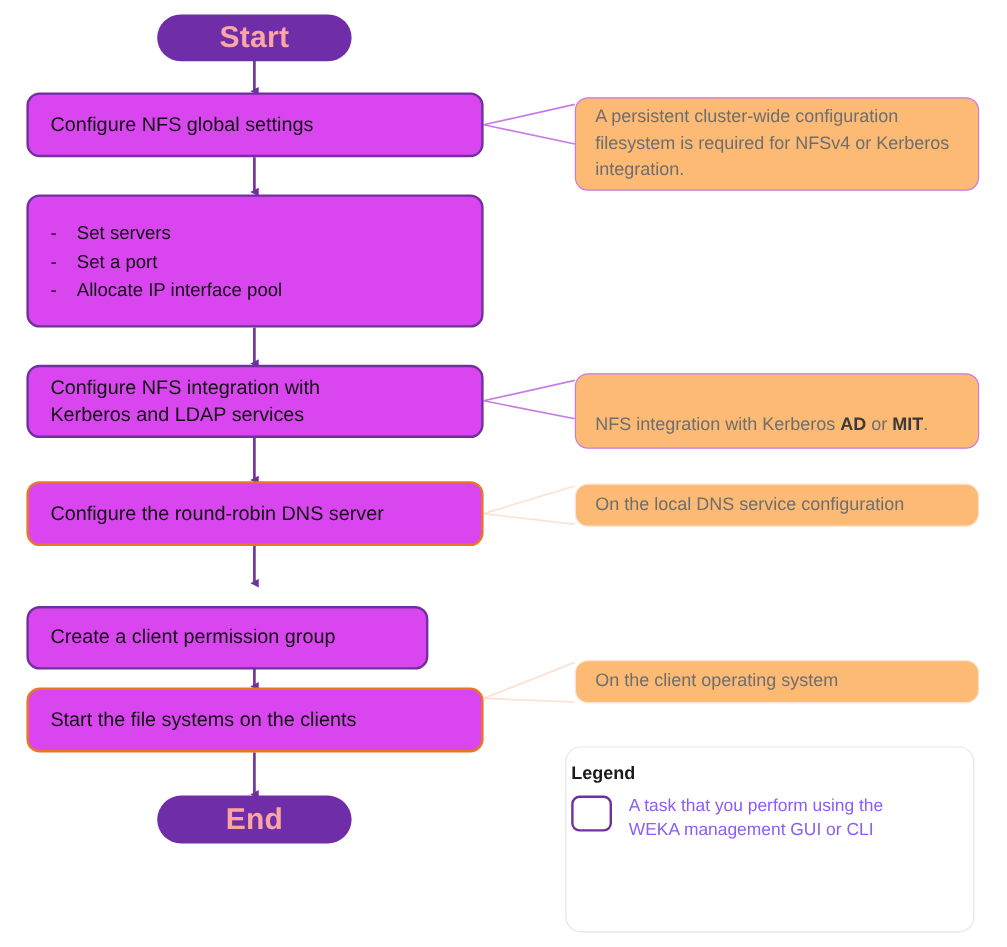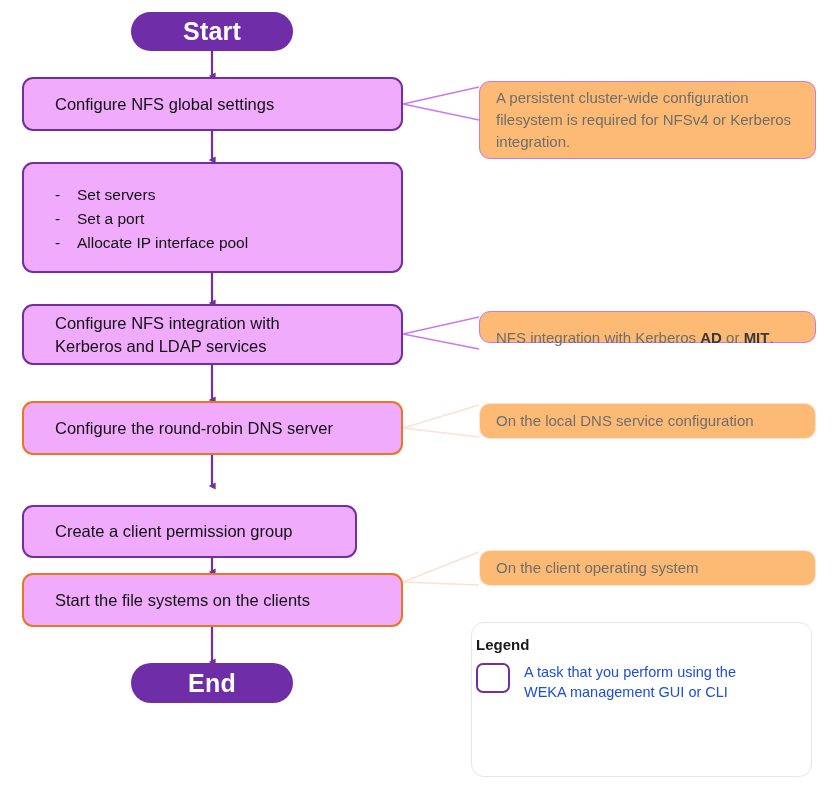--- a/index.html
+++ b/index.html
@@ -28,37 +28,37 @@
     pointer-events: none;
   }
 
   
   .pill {
     position: absolute;
     display: flex;
     align-items: center;
     justify-content: center;
     border-radius: 999px;
-    color: #ffffff;
+    color: #fca5a5;
     font-size: 25px;
     font-weight: bold;
     letter-spacing: .2px;
   }
 
   
   .node {
     position: absolute;
     box-sizing: border-box;
-    background: #f0abfc;
+    background: #d946ef;
     border-radius: 11px;
     border: 2.2px solid #7030A0;
     display: flex;
     flex-direction: column;
     justify-content: center;
-    padding: 0 31px;
+    padding: 0 18px;
   }
   .node.orange { border-color: #E87722; }
 
   .node-title {
     font-size: 16.5px;
     color: #111111;
     line-height: 1.34;
     white-space: pre-line;
   }
 
@@ -129,21 +129,21 @@
     flex: 0 0 34px;
     border-radius: 7px;
     border: 2.2px solid #7030A0;
     margin-right: 14px;
     margin-top: 1px;
     background: #ffffff;
   }
   .legend-swatch.orange { border-color: #E87722; }
   .legend-label {
     font-size: 14.5px;
-    color: #1d4ed8;
+    color: #8b5cf6;
     line-height: 1.38;
     white-space: pre-line;
   }
 </style>
 </head>
 <body>
 
 <div id="canvas">
 
   <svg id="wires" viewBox="0 0 839 789" width="839" height="789" aria-hidden="true">
@@ -219,21 +219,21 @@
   </div>
 
   <div class="pill" style="left:131px; top:663px; width:162px; height:40px; background:#6F2DA8;">
     <span>End</span>
   </div>
 
   <div class="callout" style="left:479px; top:81px; width:337px; height:78px;">
     <div class="callout-text">A persistent cluster-wide configuration filesystem is required for NFSv4 or Kerberos integration.</div>
   </div>
 
-  <div class="callout" style="left:479px; top:311px; width:337px; height:32px;">
+  <div class="callout" style="left:479px; top:311px; width:337px; height:63px;">
     <div class="callout-text">
       <span>NFS integration with Kerberos </span><b>AD</b><span> or </span><b>MIT</b><span>.</span>
     </div>
   </div>
 
   <div class="callout faint" style="left:479px; top:403px; width:337px; height:36px;">
     <div class="callout-text">On the local DNS service configuration</div>
   </div>
 
   <div class="callout faint" style="left:479px; top:550px; width:337px; height:36px;">

